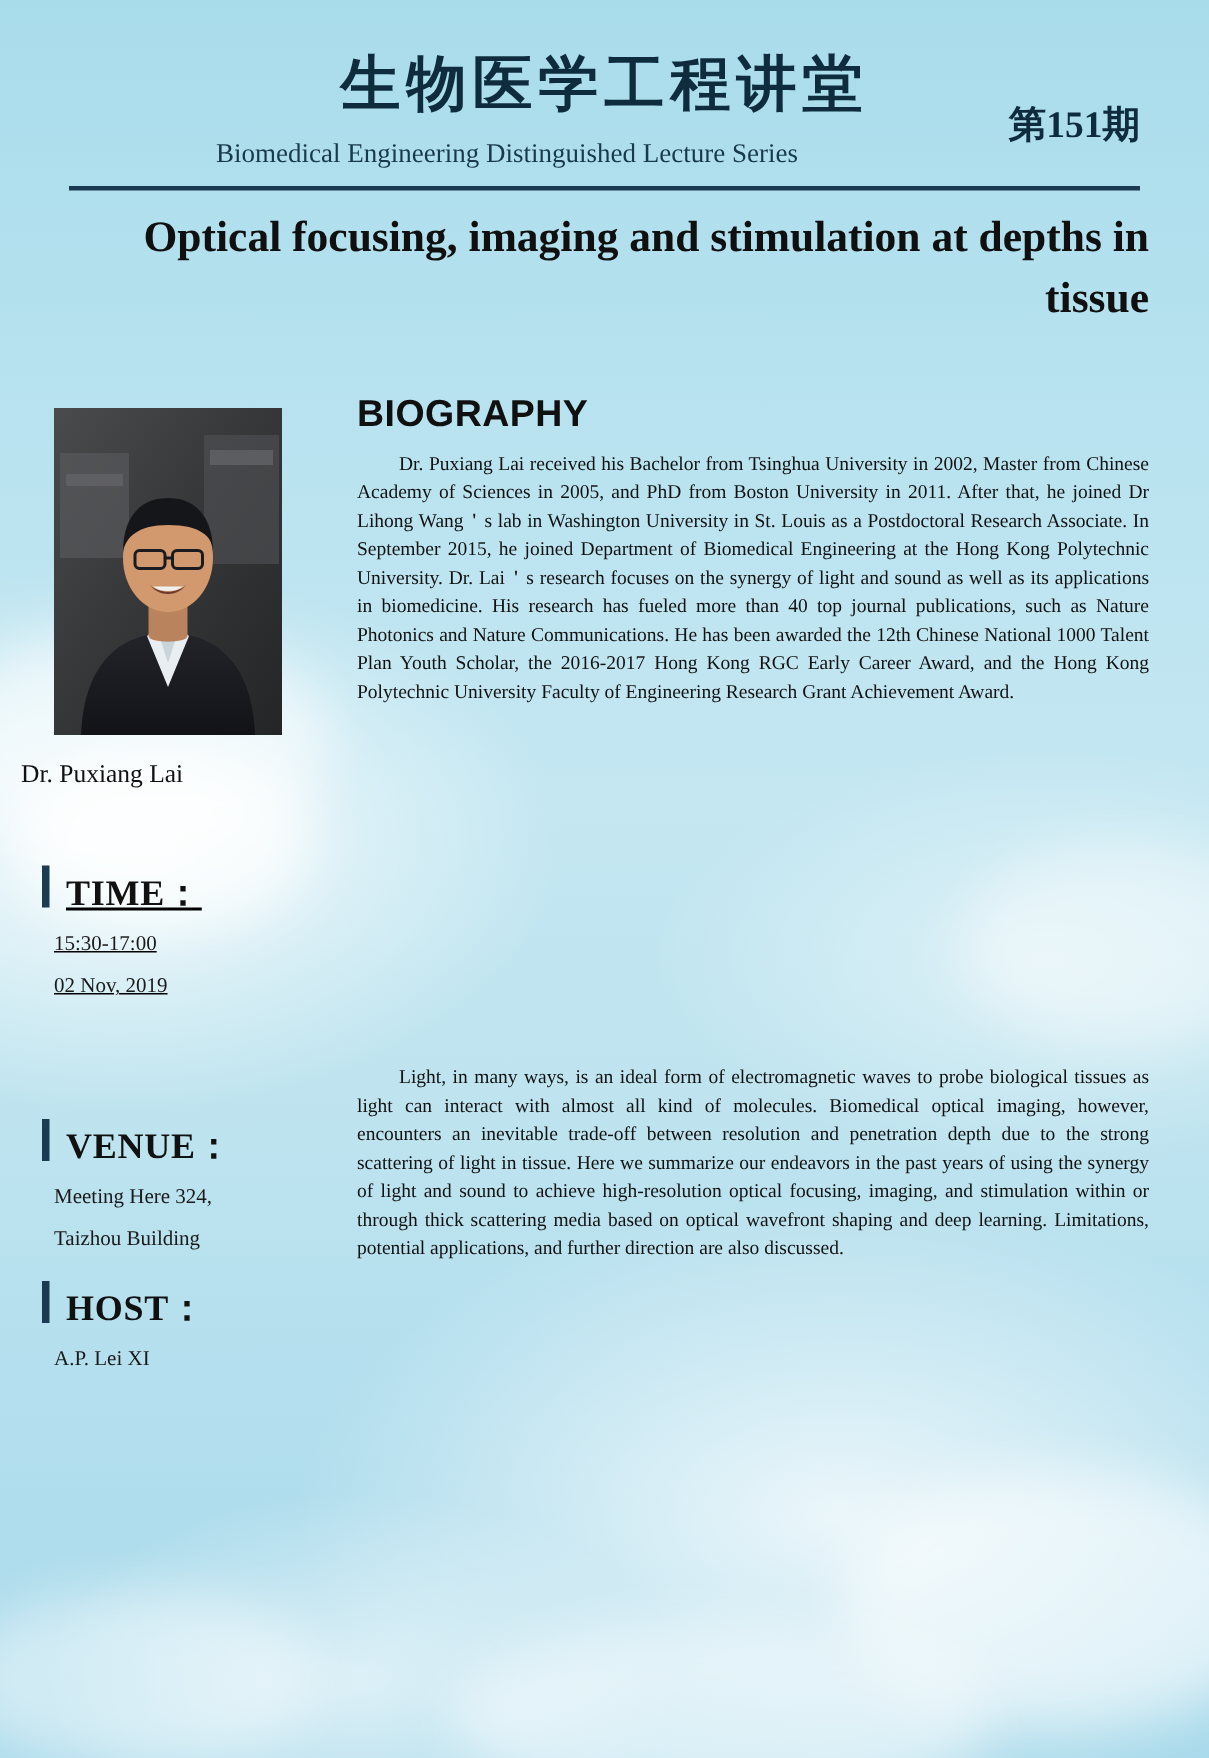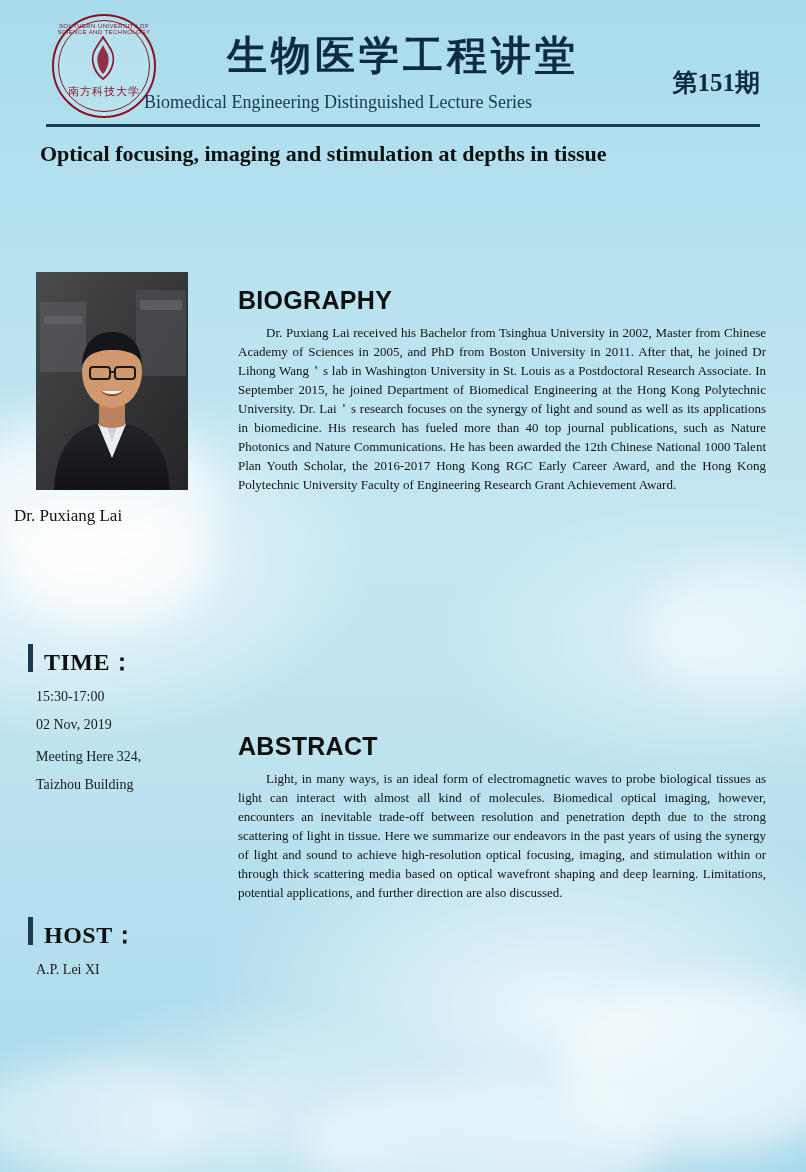--- a/index.html
+++ b/index.html
@@ -132,22 +132,22 @@
     height: 3px;
     background: #1b3b52;
   }
 
   
   .lecture-title {
     position: absolute;
     left: 40px;
     top: 138px;
     width: 726px;
-    text-align: left;
-    font-size: 22px;
+    text-align: right;
+    font-size: 29px;
     font-weight: bold;
     color: #101010;
     line-height: 1.42;
     font-family: "Liberation Serif", serif;
   }
 
   
   .photo {
     position: absolute;
     left: 36px;
@@ -187,30 +187,29 @@
     width: 5px;
     height: 28px;
     background: #1b3b52;
   }
   .info-line {
     font-size: 14px;
     color: #1a1a1a;
     margin: 0 0 10px 0;
     line-height: 1.3;
   }
-  #time-block  { top: 646px; }
+  #time-block  { top: 579px; text-decoration: underline; }
   #venue-block { top: 748px; }
-  #host-block  { top: 919px; }
+  #host-block  { top: 856px; }
 
   
   .section {
     position: absolute;
     left: 238px;
     width: 528px;
-    margin-top: 24px;
   }
   .section-head {
     font-family: "Liberation Sans", sans-serif;
     font-size: 25px;
     font-weight: bold;
     color: #101010;
     letter-spacing: 0.3px;
     margin: 0 0 8px 0;
   }
   .section-body {
@@ -232,30 +231,20 @@
 
   <div class="cloud c1"></div>
   <div class="cloud c2"></div>
   <div class="cloud c3"></div>
   <div class="cloud c4"></div>
   <div class="cloud c5"></div>
   <div class="cloud c6"></div>
 
   <div class="header">
 
-    <div class="logo">
-      <div class="ring"></div>
-      <div class="ring2"></div>
-      <svg class="flame" viewBox="0 0 30 44">
-        <path d="M15 1 C9 11, 3 16, 5 27 C6.5 35, 11 40, 15 43 C19 40, 23.5 35, 25 27 C27 16, 21 11, 15 1 Z" fill="none" stroke="#8c1127" stroke-width="1.6"></path>
-        <path d="M15 9 C11.5 16, 8.5 19, 9.5 26 C10.4 32, 13 36, 15 38 C17 36, 19.6 32, 20.5 26 C21.5 19, 18.5 16, 15 9 Z" fill="#8c1127" opacity="0.85"></path>
-      </svg>
-      <div class="logo-top-text">SOUTHERN UNIVERSITY OF SCIENCE AND TECHNOLOGY</div>
-      <div class="logo-cn">南方科技大学</div>
-    </div>
 
     <div class="title-cn">生物医学工程讲堂</div>
     <div class="issue">第151期</div>
     <div class="title-en">Biomedical Engineering Distinguished Lecture Series</div>
     <div class="hrule"></div>
   </div>
 
   <div class="lecture-title">Optical focusing, imaging and stimulation at depths in tissue</div>
 
   <div class="photo">
@@ -300,32 +289,32 @@
 
   <div class="speaker-name">Dr. Puxiang Lai</div>
 
   <div class="info-block" id="time-block">
     <div class="info-label">TIME：</div>
     <div class="info-line">15:30-17:00</div>
     <div class="info-line">02 Nov, 2019</div>
   </div>
 
   <div class="info-block" id="venue-block">
+    <div class="info-label">VENUE：</div>
     <div class="info-line">Meeting Here 324,</div>
     <div class="info-line">Taizhou Building</div>
   </div>
 
   <div class="info-block" id="host-block">
     <div class="info-label">HOST：</div>
     <div class="info-line">A.P. Lei XI</div>
   </div>
 
   <div class="section" id="bio-section">
     <div class="section-head">BIOGRAPHY</div>
     <p class="section-body">Dr. Puxiang Lai received his Bachelor from Tsinghua University in 2002, Master from Chinese Academy of Sciences in 2005, and PhD from Boston University in 2011. After that, he joined Dr Lihong Wang＇s lab in Washington University in St. Louis as a Postdoctoral Research Associate. In September 2015, he joined Department of Biomedical Engineering at the Hong Kong Polytechnic University. Dr. Lai＇s research focuses on the synergy of light and sound as well as its applications in biomedicine. His research has fueled more than 40 top journal publications, such as Nature Photonics and Nature Communications. He has been awarded the 12th Chinese National 1000 Talent Plan Youth Scholar, the 2016-2017 Hong Kong RGC Early Career Award, and the Hong Kong Polytechnic University Faculty of Engineering Research Grant Achievement Award.</p>
   </div>
 
   <div class="section" id="abstract-section">
-    <div class="section-head">ABSTRACT</div>
     <p class="section-body">Light, in many ways, is an ideal form of electromagnetic waves to probe biological tissues as light can interact with almost all kind of molecules. Biomedical optical imaging, however, encounters an inevitable trade-off between resolution and penetration depth due to the strong scattering of light in tissue. Here we summarize our endeavors in the past years of using the synergy of light and sound to achieve high-resolution optical focusing, imaging, and stimulation within or through thick scattering media based on optical wavefront shaping and deep learning. Limitations, potential applications, and further direction are also discussed.</p>
   </div>
 
 </div>
 
 </body></html>

